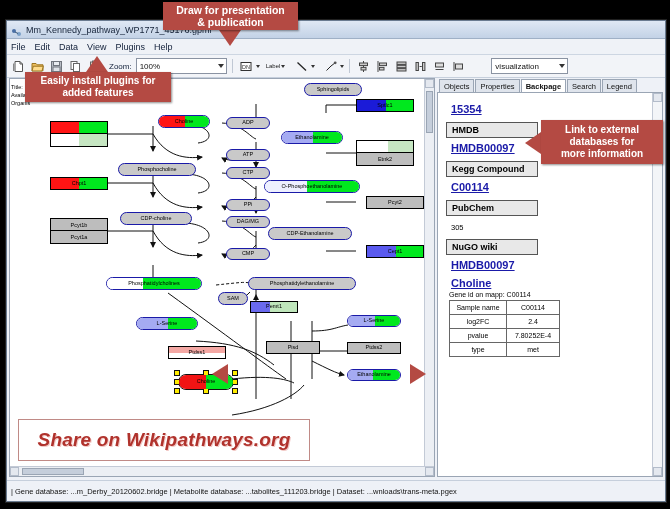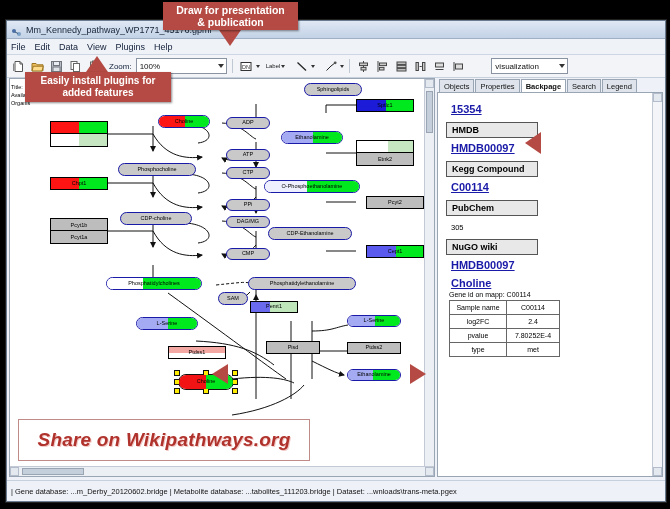--- a/index.html
+++ b/index.html
@@ -552,20 +552,23 @@
   </div>
 
   <div class="callout" style="left:163px;top:2px;width:135px;height:28px;font-size:10.5px;white-space:pre-line">Draw for presentation
 &amp; publication</div>
   <div class="co-arrow" style="left:219px;top:30px;border-left:11px solid transparent;border-right:11px solid transparent;border-top:16px solid #b44a43"></div>
 
   <div class="callout" style="left:25px;top:72px;width:146px;height:30px;font-size:10px;white-space:pre-line">Easily install plugins for
 added features</div>
   <div class="co-arrow" style="left:86px;top:56px;border-left:11px solid transparent;border-right:11px solid transparent;border-bottom:16px solid #b44a43"></div>
 
+  <div class="callout" style="left:541px;top:120px;width:122px;height:44px;font-size:10px;white-space:pre-line">Link  to external
+databases  for
+more information</div>
   <div class="co-arrow" style="left:525px;top:132px;border-top:11px solid transparent;border-bottom:11px solid transparent;border-right:16px solid #b44a43"></div>
 
   <div class="co-arrow" style="left:212px;top:364px;border-top:10px solid transparent;border-bottom:10px solid transparent;border-right:16px solid #b44a43"></div>
   <div class="co-arrow" style="left:410px;top:364px;border-top:10px solid transparent;border-bottom:10px solid transparent;border-left:16px solid #b44a43"></div>
 
   <div class="share">
     <span>Share on Wikipathways.org</span>
   </div>
 
 </div>

